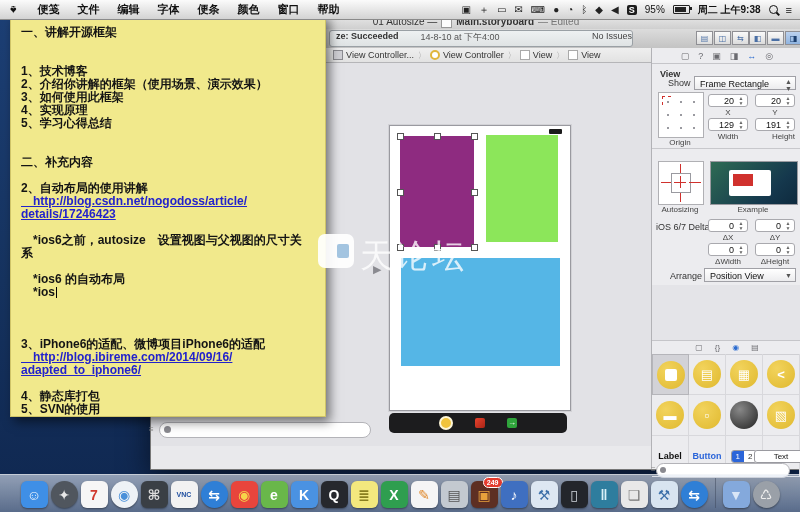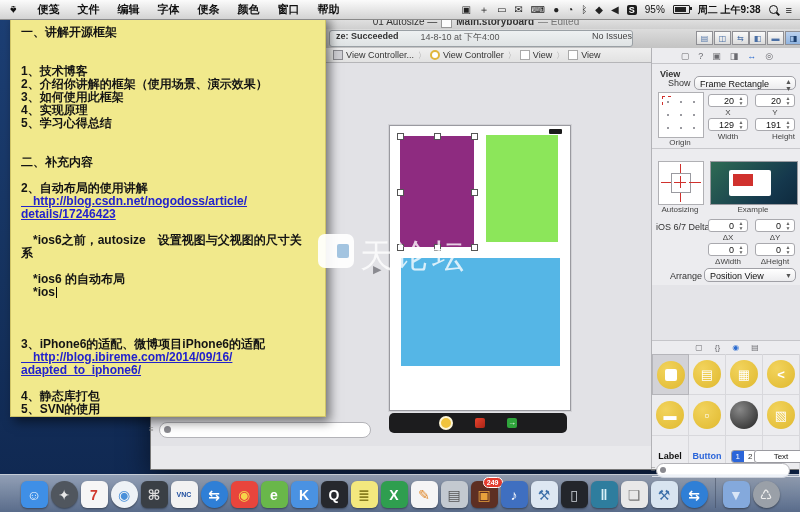--- a/index.html
+++ b/index.html
@@ -78,21 +78,21 @@
   #inspector{left:500px;top:35px;width:150px;height:421px;background:#ececef;border-left:1px solid #b2b2b6;}
   #insp-tabs{left:0;top:0;width:150px;height:15px;border-bottom:1px solid #c5c5c9;display:flex;align-items:center;justify-content:center;gap:9px;}
   .insp-tab{font-size:9px;color:#6b6b70;}
   .insp-tab.on{color:#2b6cd0;font-weight:700;}
   .sec-h{font-size:9px;font-weight:700;color:#333;}
   .lbl{font-size:9px;color:#333;}
   .fld{position:absolute;height:13px;background:#fff;border:1px solid #a9a9ae;border-radius:3px;
     font-size:9px;text-align:right;padding:1px 13px 0 2px;box-sizing:border-box;color:#111;}
   .stp{position:absolute;right:1px;top:1px;width:10px;height:10px;font-size:5px;line-height:5px;color:#666;text-align:center;}
   .flbl{position:absolute;font-size:8px;color:#444;text-align:center;}
-  .dd{position:absolute;height:14px;background:linear-gradient(180deg,#fff,#ececee);border:1px solid #a0a0a6;border-radius:5px;
+  .dd{position:absolute;height:14px;background:linear-gradient(180deg,#fff,#ececee);border:1px solid #a0a0a6;border-radius:0;
     font-size:9px;padding:2px 4px 0 5px;box-sizing:border-box;color:#111;}
   .dd .arr{position:absolute;right:3px;top:1px;font-size:7px;color:#555;}
   #origin-box{left:6px;top:44px;width:44px;height:44px;background:#fff;border:1px solid #b0b0b4;}
   .odot{position:absolute;width:2px;height:2px;background:#9a9aa0;}
   #origin-mark{position:absolute;left:3px;top:3px;width:8px;height:8px;border-left:1px dashed #d0312d;border-top:1px dashed #d0312d;}
   #autosz-box{left:6px;top:113px;width:44px;height:42px;background:#fff;border:1px solid #b0b0b4;}
   #autosz-inner{position:absolute;left:12px;top:11px;width:18px;height:18px;border:1px solid #9a9aa0;}
   .rline{position:absolute;background:#d0312d;}
   #example-box{left:58px;top:113px;width:86px;height:42px;border:1px solid #9a9aa0;
     background:linear-gradient(135deg,#2e6b54,#15384d 70%,#0e2a3e);}

